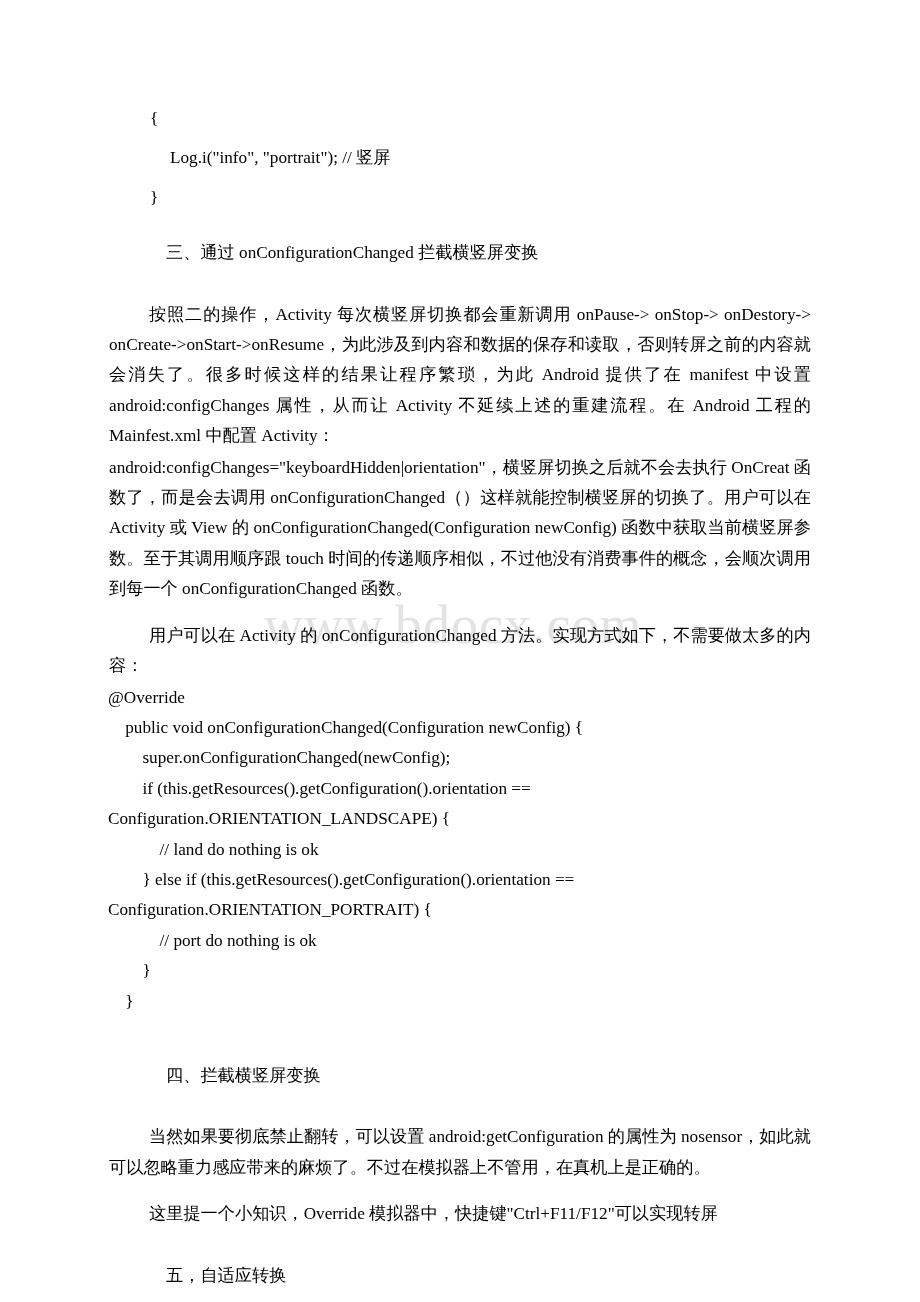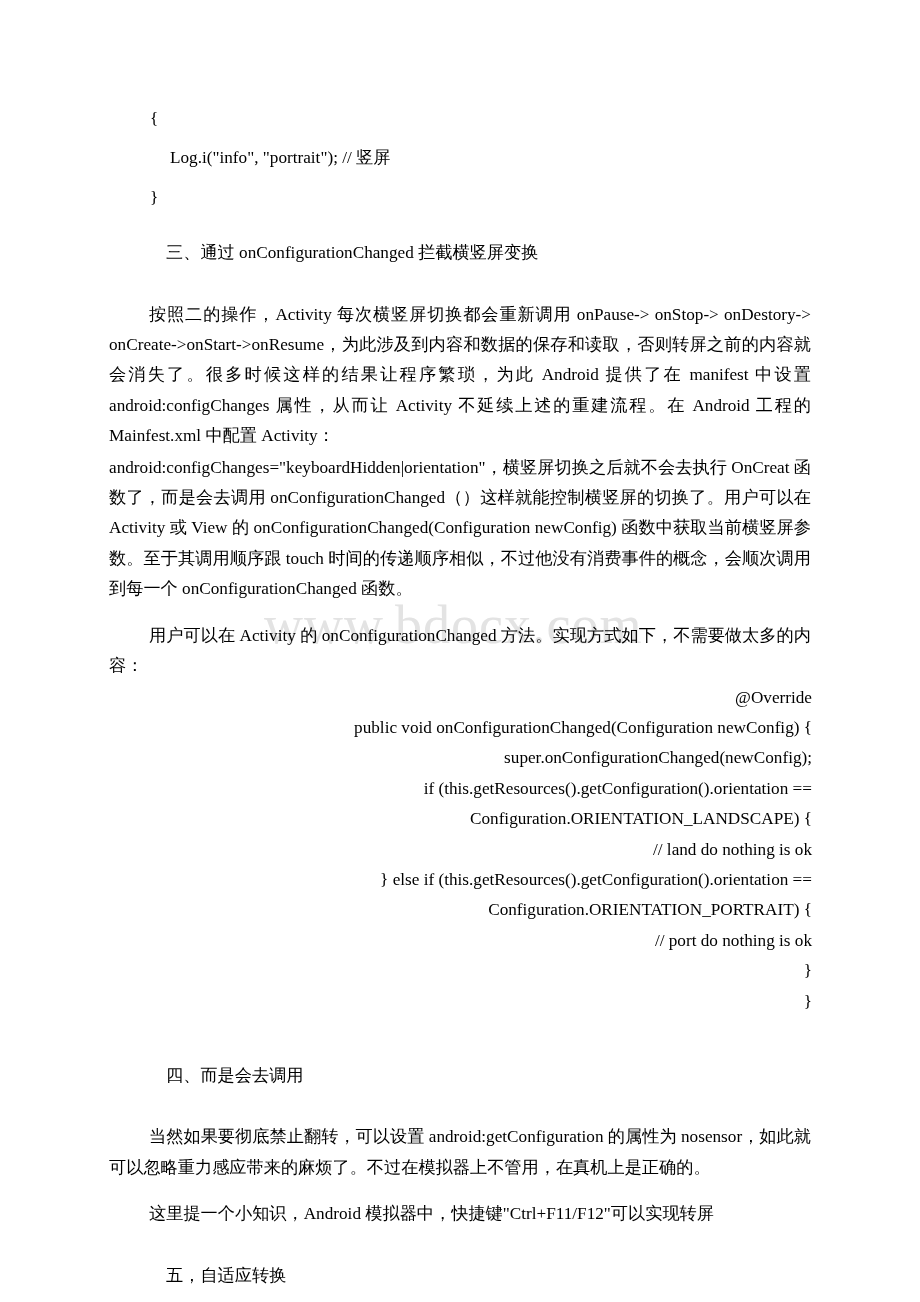--- a/index.html
+++ b/index.html
@@ -73,21 +73,20 @@
 
   
   .codeblock {
     font-size: 17.2px;
     line-height: 30.4px;
     margin: 0;
     font-family: "Liberation Serif", "DejaVu Serif", serif;
     white-space: pre-wrap;
     word-break: normal;
     overflow-wrap: break-word;
-    text-align: right;
   }
 </style>
 </head>
 <body>
 
 <div class="page">
 
   <div class="watermark">www.bdocx.com</div>
 
   <div class="content">
@@ -118,28 +117,28 @@
         } else if (this.getResources().getConfiguration().orientation == Configuration.ORIENTATION_PORTRAIT) {
             // port do nothing is ok
         }
     }</div>
 
     <div class="gap-md"></div>
 
 
     <div class="gap-md"></div>
 
-    <div class="heading">四、而是会去调用</div>
+    <div class="heading">四、拦截横竖屏变换</div>
     <div class="gap-md"></div>
 
     <p class="para">当然如果要彻底禁止翻转，可以设置 android:getConfiguration 的属性为 nosensor，如此就可以忽略重力感应带来的麻烦了。不过在模拟器上不管用，在真机上是正确的。</p>
 
     <div class="gap-md"></div>
 
-    <p class="para">这里提一个小知识，Android 模拟器中，快捷键"Ctrl+F11/F12"可以实现转屏</p>
+    <p class="para">这里提一个小知识，Override 模拟器中，快捷键"Ctrl+F11/F12"可以实现转屏</p>
 
     <div class="gap-md"></div>
 
     <div class="heading">五，自适应转换</div>
     <div class="gap-md"></div>
 
   </div>
 </div>
 
 </body></html>

